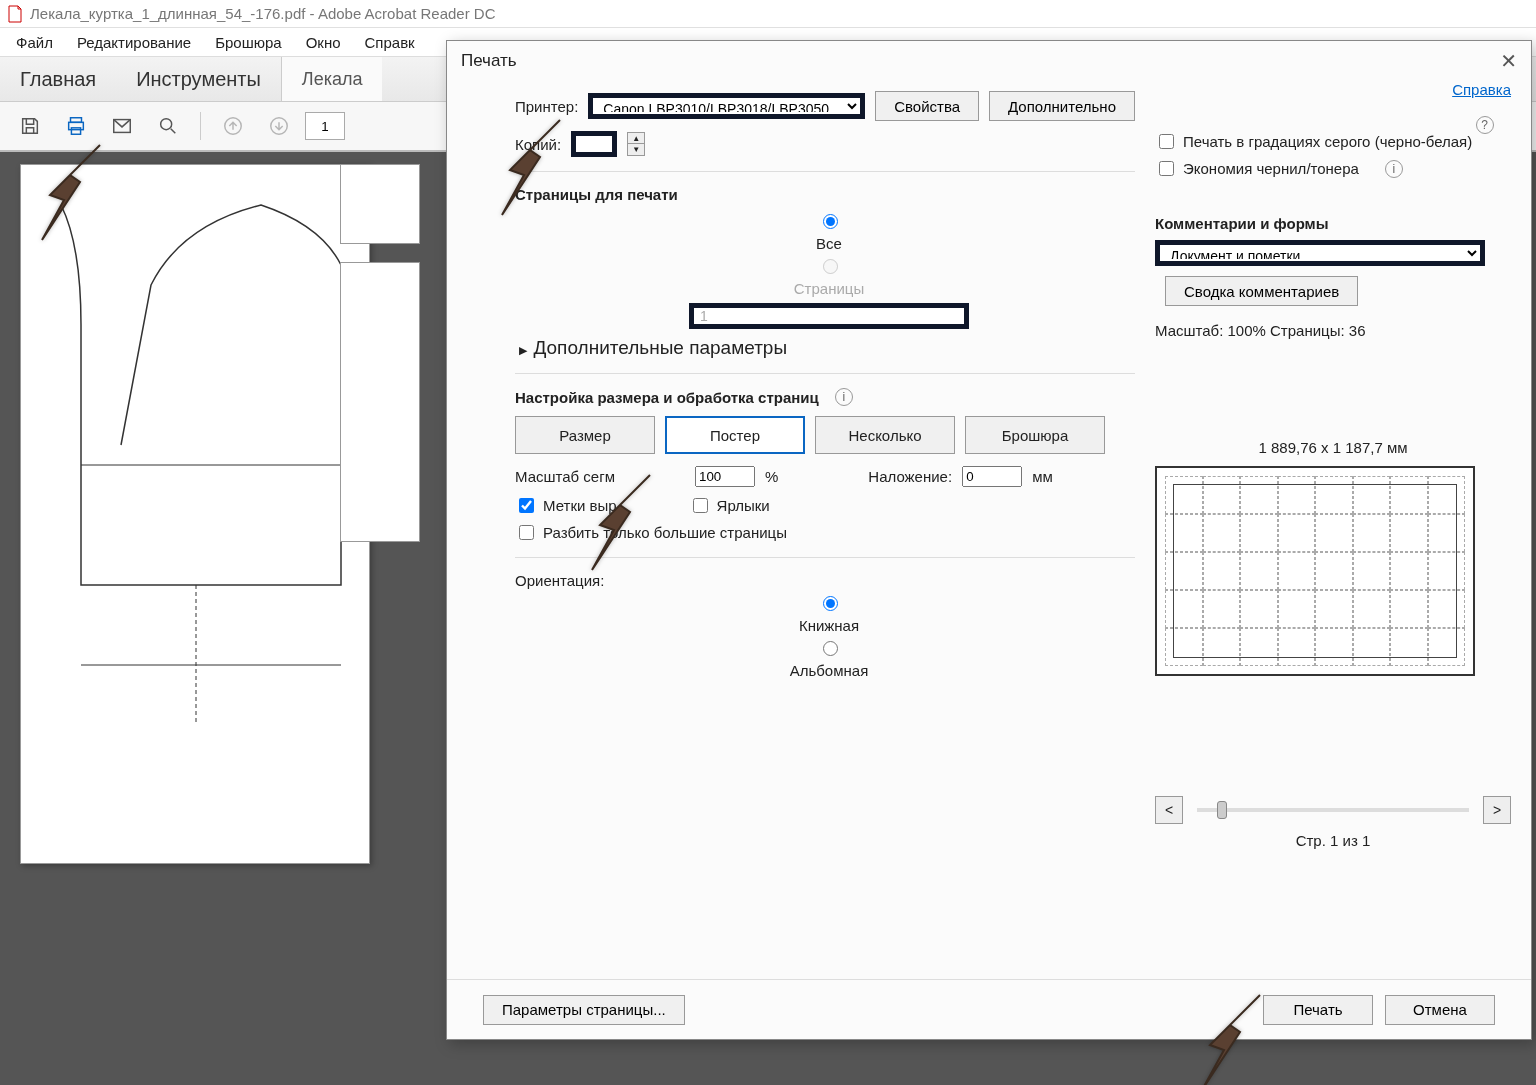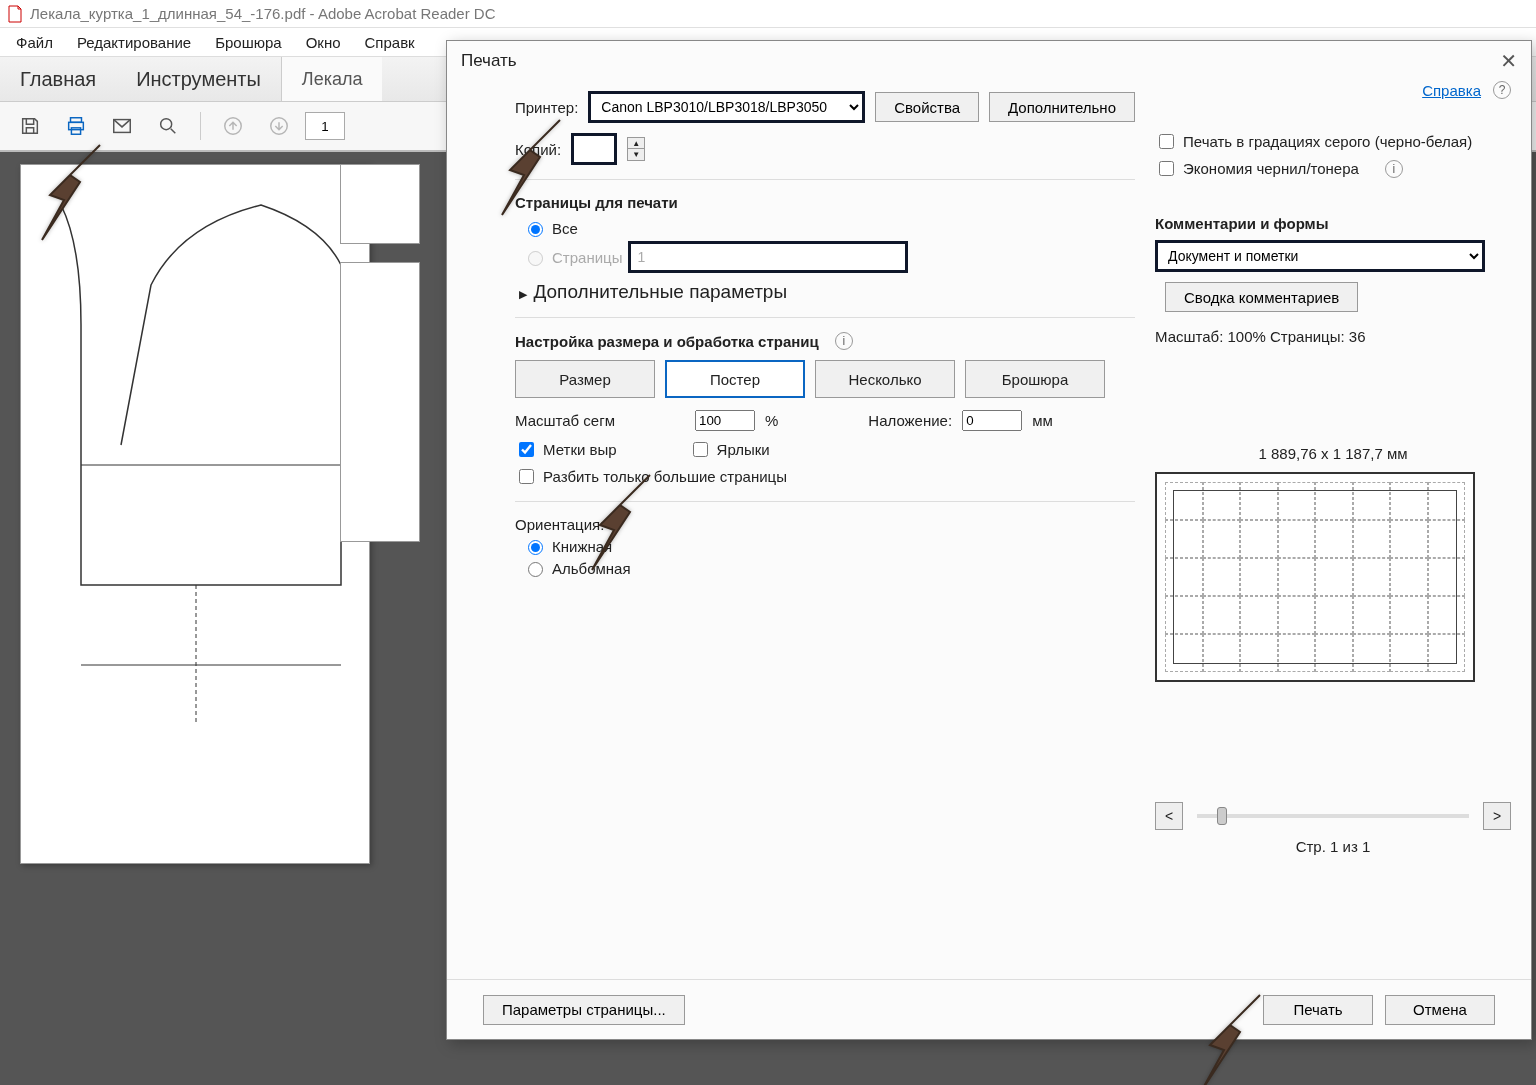--- a/index.html
+++ b/index.html
@@ -41,34 +41,34 @@
   .dialog { position:absolute; left:446px; top:40px; width:1086px; height:1000px; background:#fbfbfb; border:1px solid #888; box-shadow:4px 4px 14px rgba(0,0,0,.25); z-index:50; display:flex; flex-direction:column;}
   .dlg-title { height:40px; display:flex; align-items:center; justify-content:space-between; padding:0 14px; font-size:17px; }
   .dlg-close { font-size:20px; color:#555; cursor:pointer; }
   .dlg-body { flex:1; padding: 10px 20px 0 20px; display:flex; gap:20px; position:relative;}
   .dlg-left { width:620px;margin-left:48px; }
   .dlg-right { flex:1; }
   .dlg-footer { height:60px; display:flex; align-items:center; justify-content:space-between; padding: 0 36px; border-top:1px solid #ddd;}
   
   .row { display:flex; align-items:center; gap:10px; margin-bottom:10px;}
   .lbl { font-size:15px; }
-  select, input[type=text] { border:3px solid #0f172a; background:#fff; height:32px; padding:2px 6px; font-size:14px;}
+  select, input[type=text] { border:5px solid #0f172a; background:#fff; height:26px; padding:2px 6px; font-size:14px;}
   .btn-std { height:30px; padding:0 18px; background:#f0f0f0; border:1px solid #999; font-size:15px; cursor:pointer;}
   a.help { color:#0066cc; text-decoration:underline; font-size:15px;}
   .help-icon { width:18px;height:18px; border:1px solid #999; border-radius:50%; display:inline-flex; align-items:center; justify-content:center; font-size:12px; color:#666; margin-left:6px;}
   
   .spinner { display:inline-flex; flex-direction:column; border:1px solid #999; }
   .spinner span{ width:16px; height:11px; display:flex; align-items:center; justify-content:center; font-size:8px; background:#eee; cursor:pointer;}
   .spinner span:first-child{border-bottom:1px solid #999;}
   
   .chk { display:flex; align-items:center; gap:6px; font-size:15px; margin-bottom:6px;}
   .chk input { width:15px;height:15px;}
   
   .section-title { font-weight:700; margin:12px 0 8px 0; font-size:15px;}
-  .radio-row { display:flex; align-items:center; gap:6px; margin:4px 0 4px 8px; font-size:15px;}
+  .radio-row { display:flex; align-items:center; gap:6px; margin:4px 0 4px 8px; font-size:15px;flex-direction:column;}
   .radio-row.disabled{ color:#aaa;}
   .radio-row input[type=radio]{ width:15px; height:15px;}
   .pages-input{ width:280px; color:#aaa;}
   .more-params { margin:8px 0 0 4px; font-size:19px; cursor:pointer;}
   .more-params .tri::before{content:"▶"; font-size:11px; margin-right:6px;}
   
   .seg-row { display:flex; gap:10px; margin:8px 0 12px 0;}
   .seg-btn { width:140px; height:38px; border:1px solid #999; background:#f0f0f0; display:flex;align-items:center;justify-content:center; font-size:15px; cursor:pointer;}
   .seg-btn.active { border:2px solid #0a66c2; background:#fff;}
   
@@ -257,21 +257,21 @@
           <input type="radio" name="or" checked="" style="">
           <span>Книжная</span>
         </label>
       <label class="radio-row">
           <input type="radio" name="or" style="">
           <span>Альбомная</span>
         </label>
     </div>
 
     <div class="dlg-right">
-      <div style="position:absolute; right:20px; top:0; display:flex; align-items:center; gap:6px;">
+      <div style="position:absolute; right:20px; top:0; display:flex; align-items:center; gap:18px;flex-direction:column;">
         <a class="help" href="#">Справка</a>
         <span class="help-icon">?</span>
       </div>
       <div style="height:40px"></div>
       <label class="chk">
           <input type="checkbox" style="">
           <span>Печать в градациях серого (черно-белая)</span>
         </label>
       <label class="chk">
           <input type="checkbox" style="">

